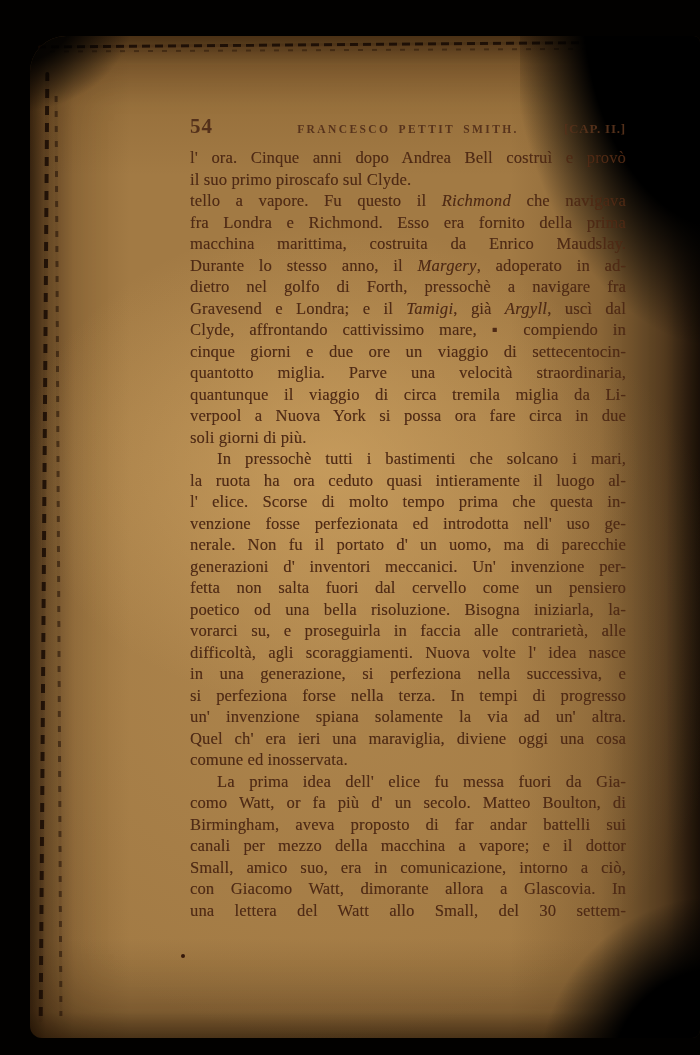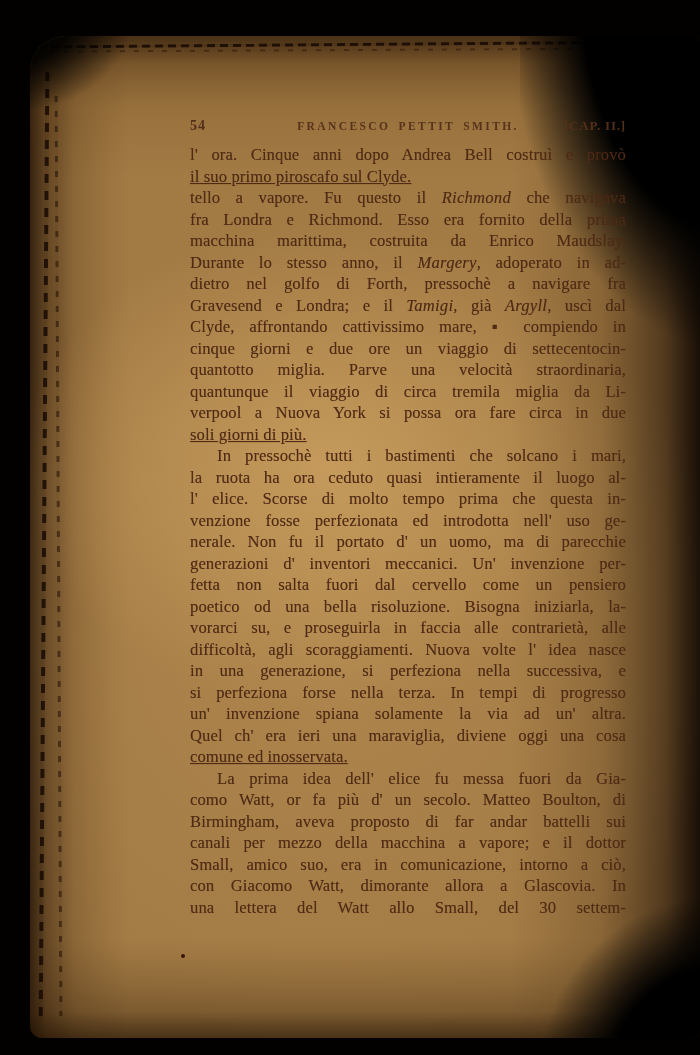--- a/index.html
+++ b/index.html
@@ -90,21 +90,21 @@
     color: #4f2a15;
   }
   .header-row {
     display: grid;
     grid-template-columns: 1fr auto 1fr;
     align-items: baseline;
     line-height: 16px;
     margin-bottom: 10px;
   }
   .pageno {
-    font-size: 14px; font-weight: bold;
+    font-size: 21px; font-weight: bold;
     justify-self: start; letter-spacing: 1px;
     color: #53301a;
   }
   .running-title {
     font-size: 11.5px; font-weight: bold;
     letter-spacing: 2.4px; word-spacing: 3px;
     justify-self: center;
     color: #57331c;
   }
   .chapter {
@@ -118,21 +118,21 @@
     height: 21.5px; line-height: 21.5px;
     font-size: 16.5px;
     text-align: justify;
     text-align-last: justify;
     overflow: hidden;
     white-space: normal;
     letter-spacing: 0.15px;
     color: #4f2a15;
     text-shadow: 0.3px 0.3px 0.4px rgba(60,28,12,0.35);
   }
-  .line.end { text-align-last: left; text-decoration: underline; }
+  .line.end { text-align-last: left; }
   .line.ind { text-indent: 27px; }
   .line i { letter-spacing: 0.3px; margin-top: 7px; }
 </style>
 </head>
 <body>
 
 <div class="photo">
   <div class="page">
     <div class="seam-top"></div>
     <div class="seam-top2"></div>

